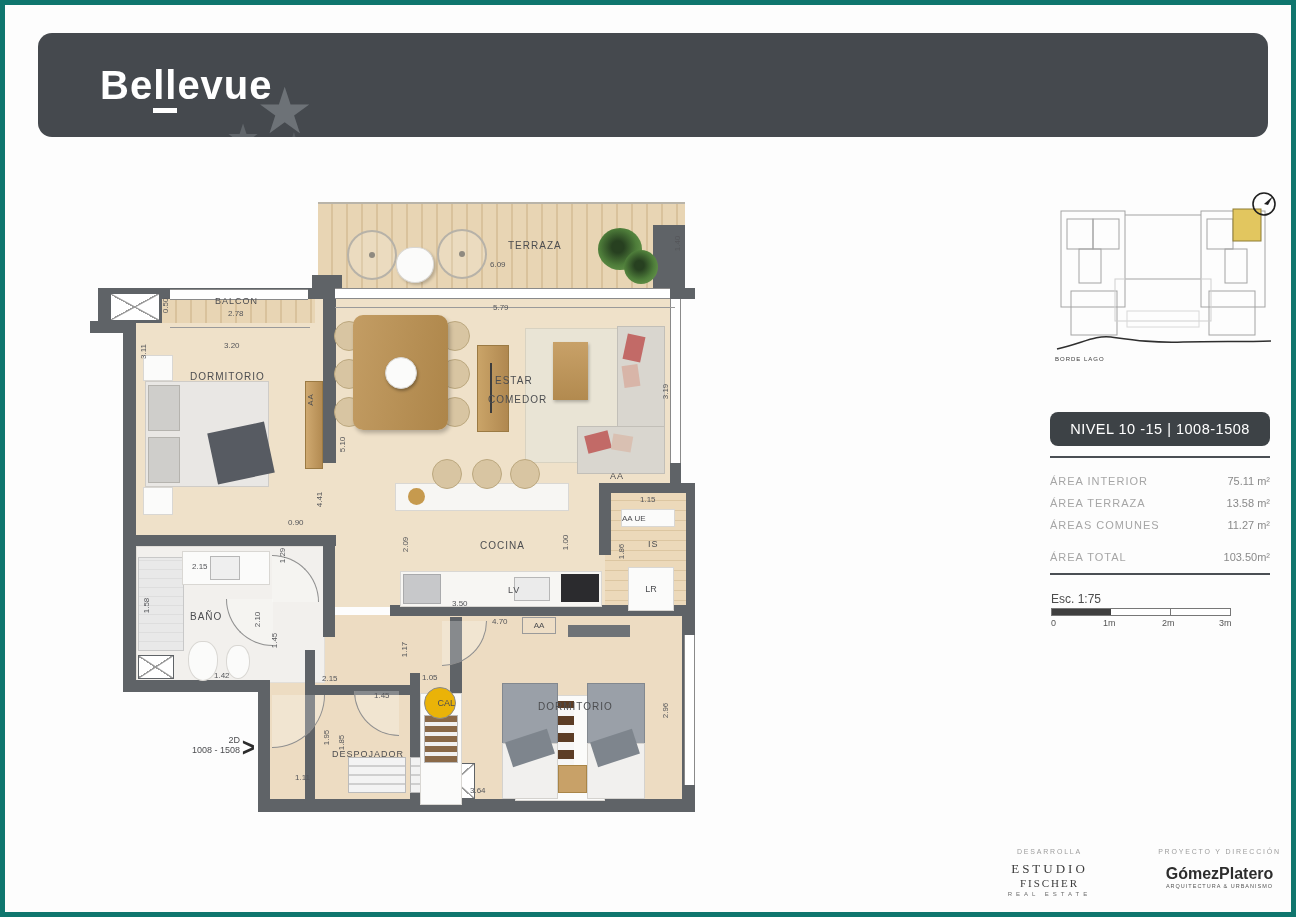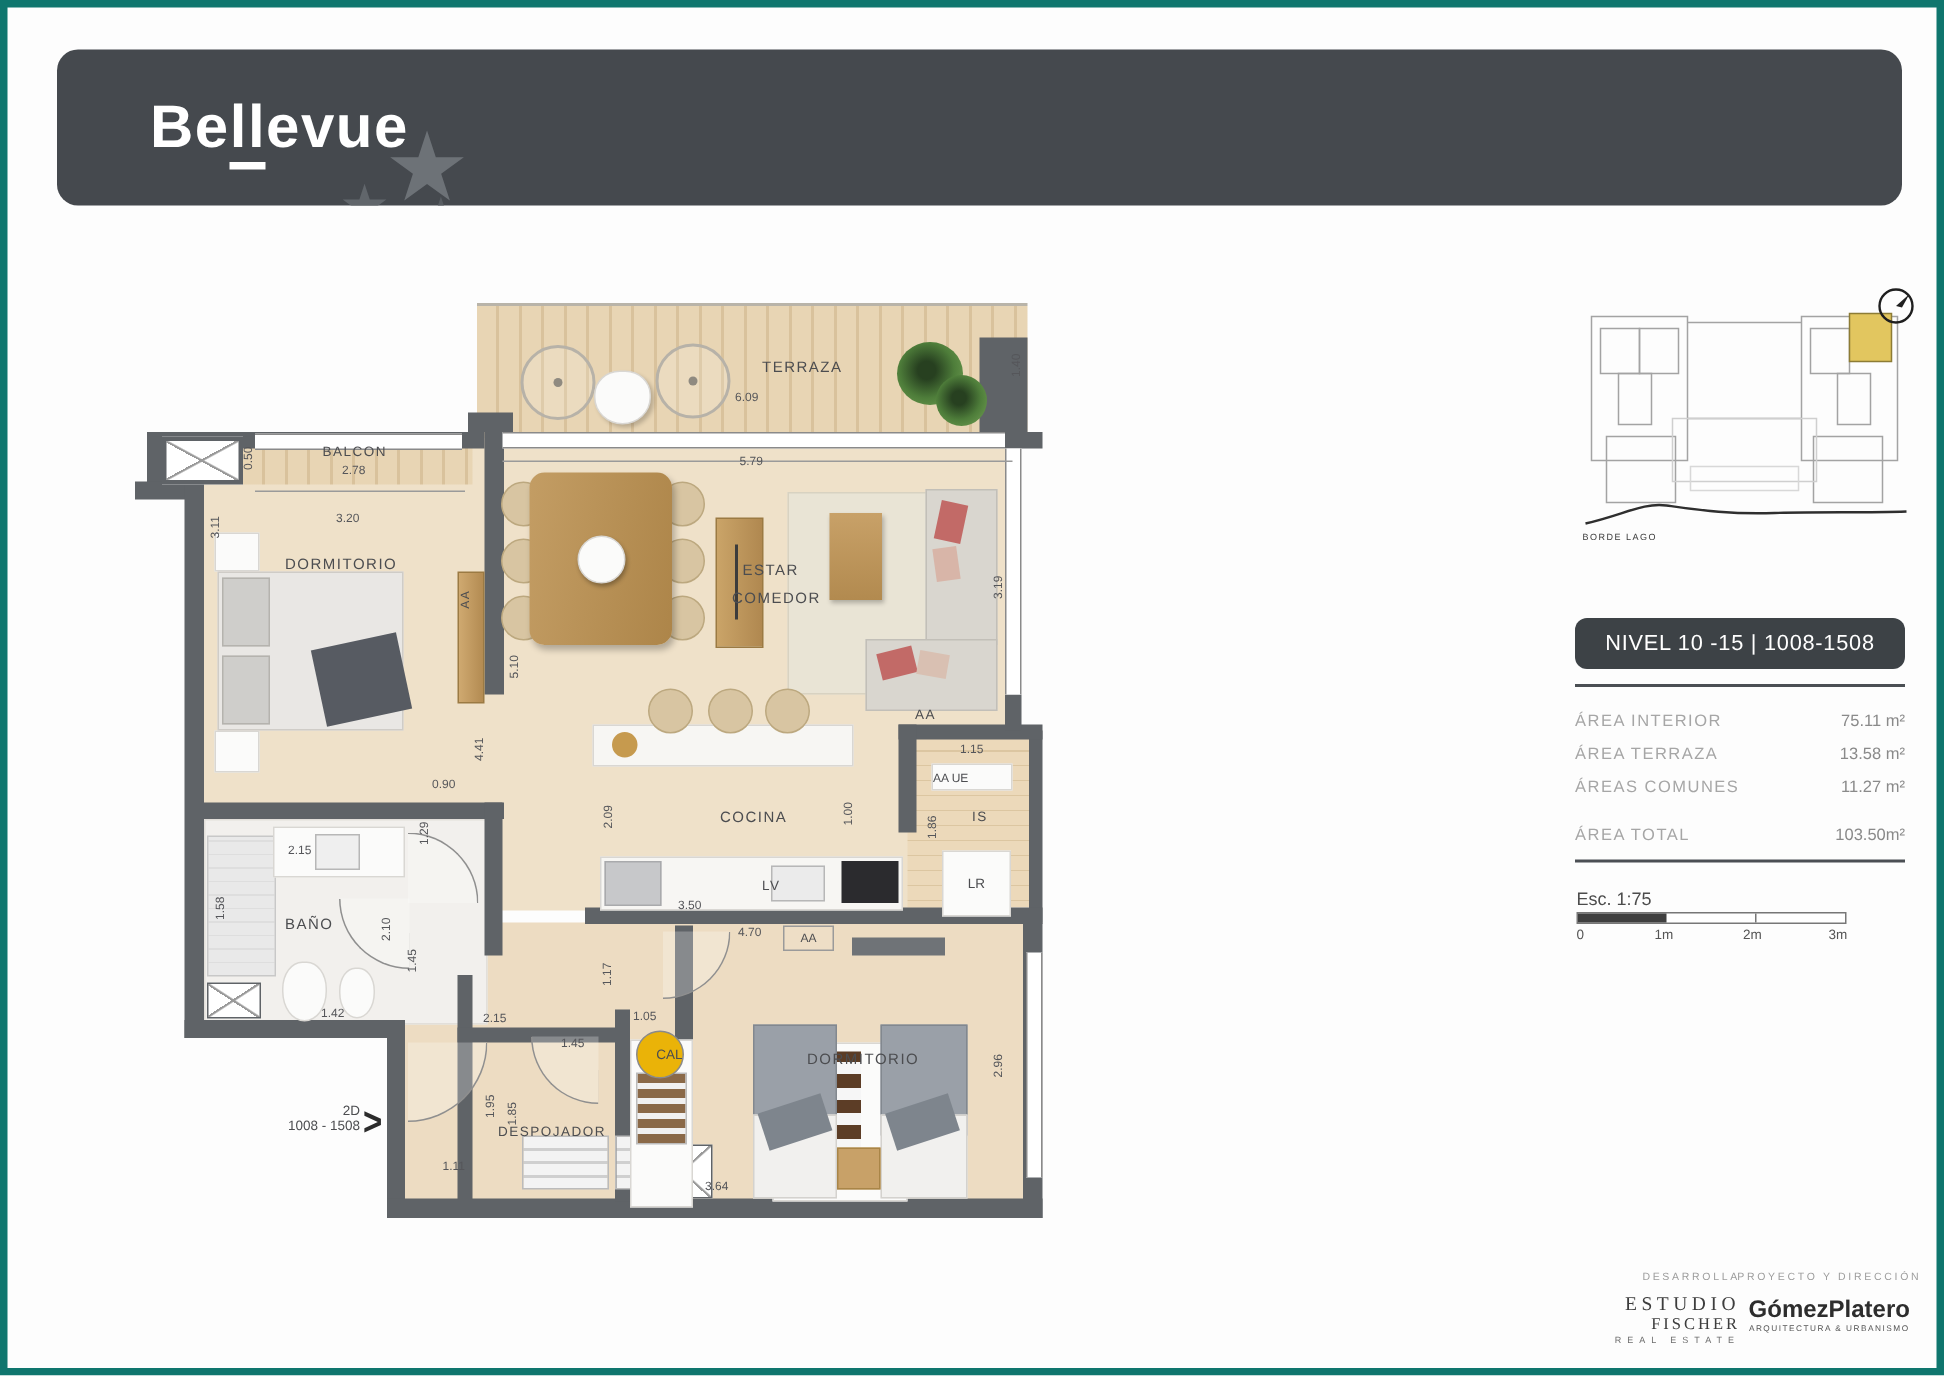--- a/index.html
+++ b/index.html
@@ -299,21 +299,21 @@
   <div class="abs" style="left:1046px;top:587px;font-size:12px;color:#4c4c4c;">Esc. 1:75</div>
   <div class="scale-outline">
     <div class="scale-fill"></div>
     <div class="scale-tick"></div>
   </div>
   <span class="sticks" style="left:1046px;top:613px;">0</span>
   <span class="sticks" style="left:1098px;top:613px;">1m</span>
   <span class="sticks" style="left:1157px;top:613px;">2m</span>
   <span class="sticks" style="left:1214px;top:613px;">3m</span>
 
-  <div class="abs" style="left:1030px;top:843px;width:125px;text-align:right;">
+  <div class="abs" style="left:982px;top:843px;width:125px;text-align:center;">
     <div class="f-eyebrow">DESARROLLA</div>
     <div class="serif" style="font-size:13px;letter-spacing:3px;margin-top:6px;">ESTUDIO</div>
     <div class="serif" style="font-size:11px;letter-spacing:2px;">FISCHER</div>
     <div style="font-size:6px;letter-spacing:4px;color:#6e6e6e;margin-top:2px;">REAL ESTATE</div>
   </div>
   <div class="abs" style="left:1152px;top:843px;width:125px;text-align:center;">
     <div class="f-eyebrow">PROYECTO Y DIRECCIÓN</div>
     <div style="font-size:16px;font-weight:bold;color:#2d2d2d;margin-top:10px;">GómezPlatero</div>
     <div style="font-size:5.5px;letter-spacing:1px;color:#555;">ARQUITECTURA &amp; URBANISMO</div>
   </div>

